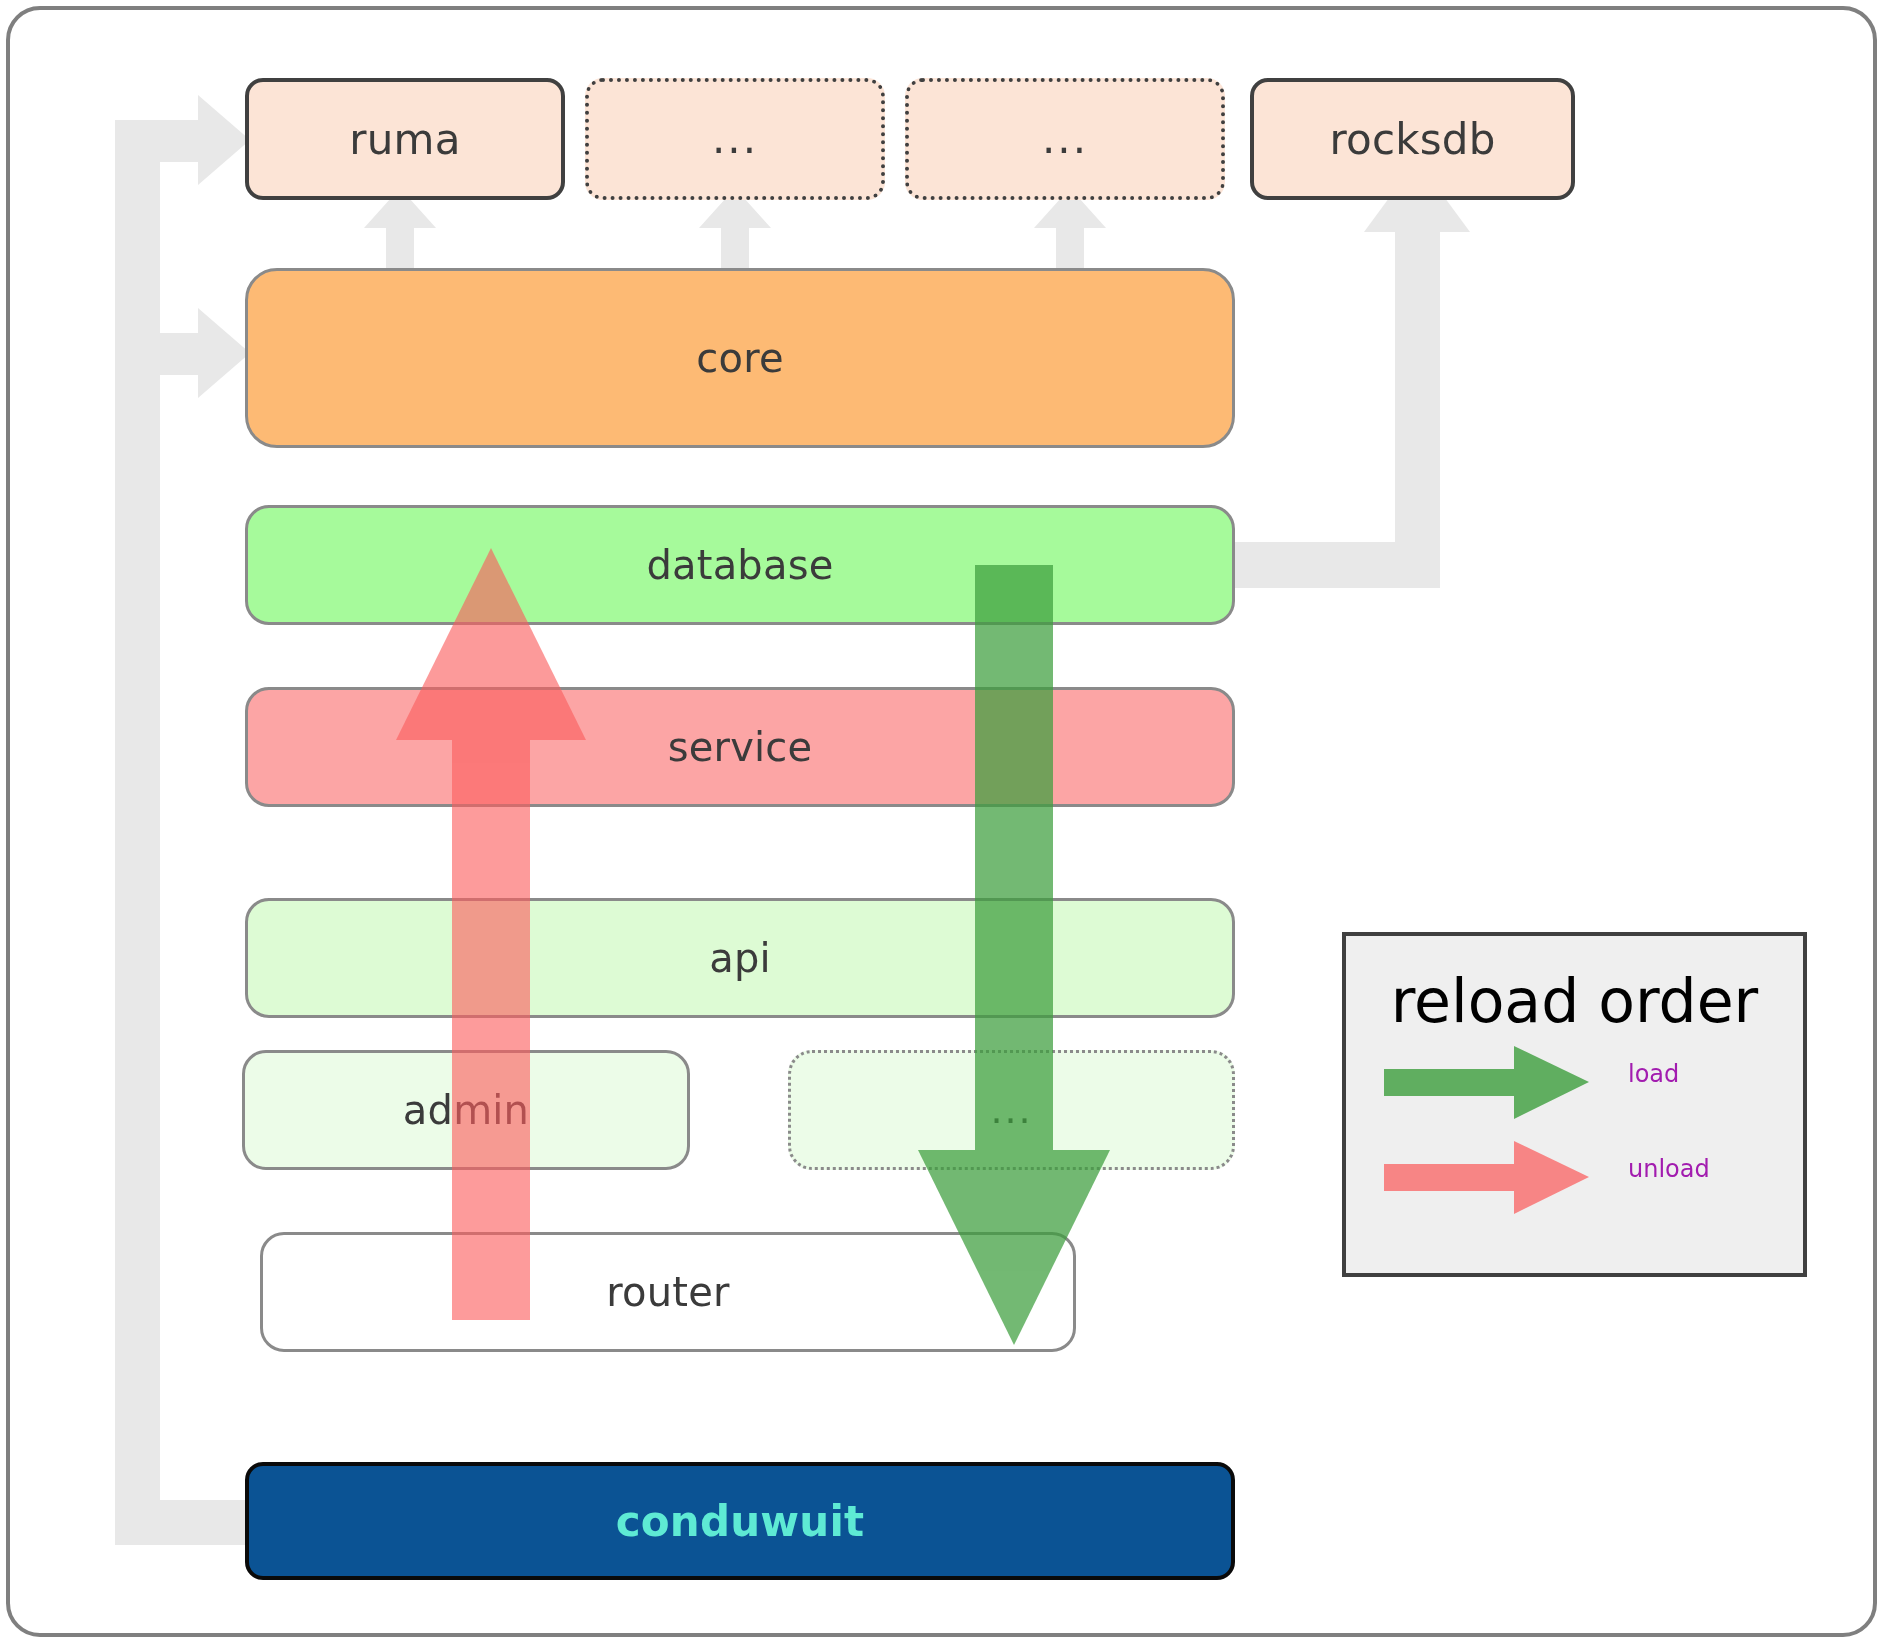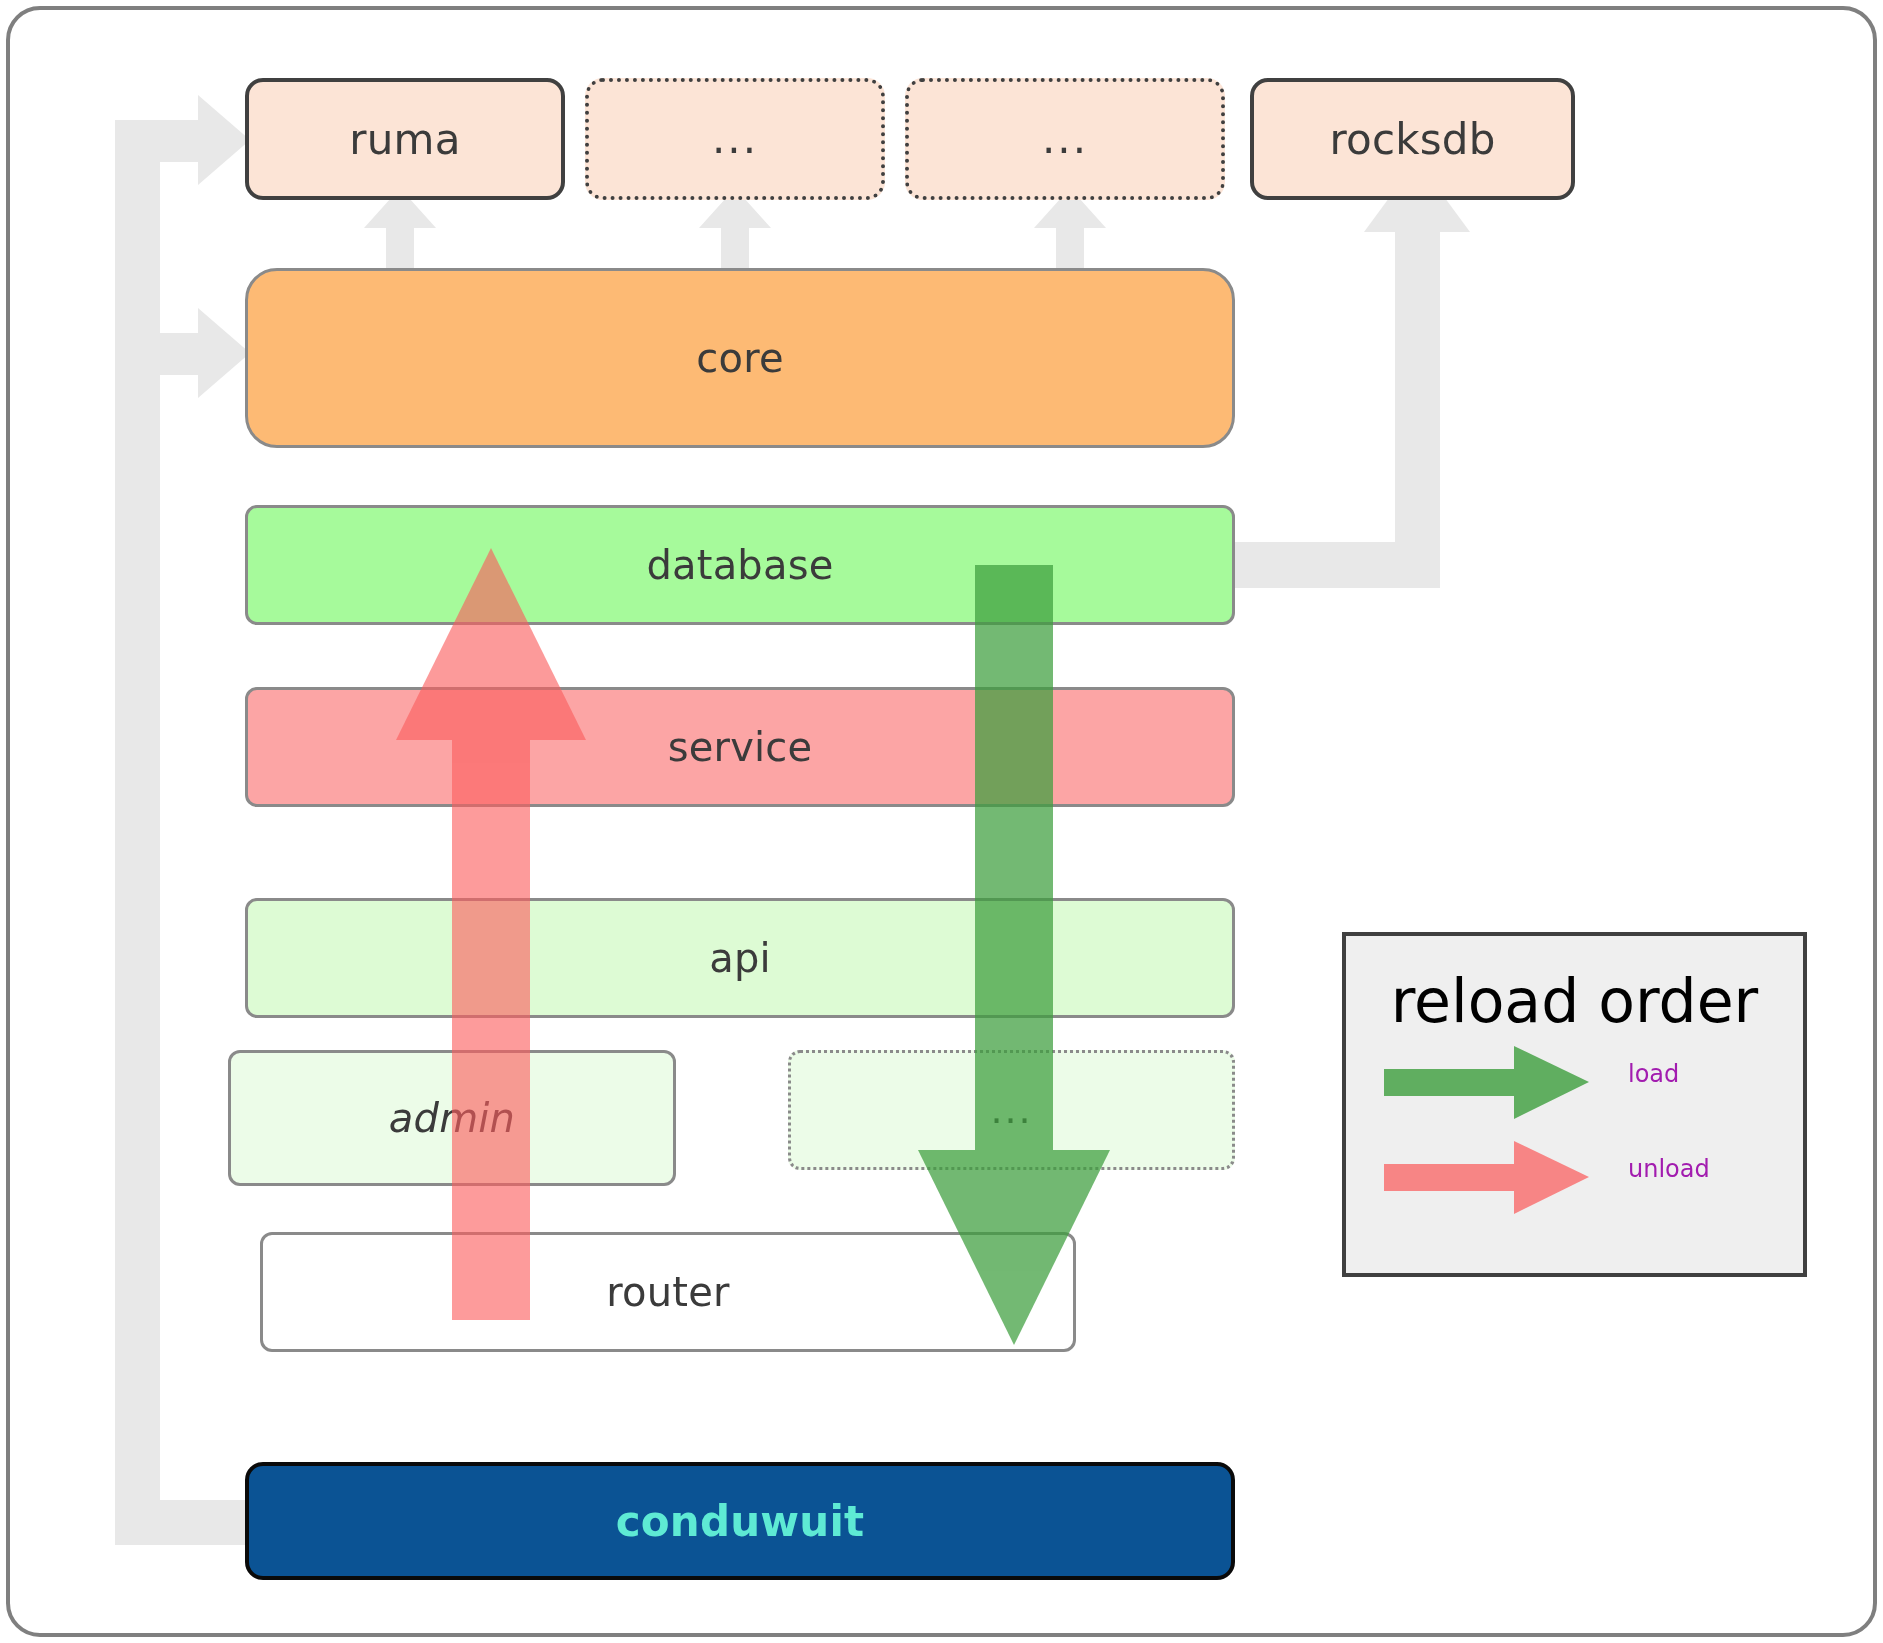--- a/index.html
+++ b/index.html
@@ -58,21 +58,21 @@
 
   
   .core {
     background: #fdba74;
     border: 3px solid #8a8a8a;
     border-radius: 32px;
   }
   
   .layer {
     border: 3px solid #8a8a8a;
-    border-radius: 12px;
+    border-radius: 24px;
   }
   .layer.db      { background: #a6fa9b; }
   .layer.service { background: #fca5a5; }
   .layer.api     { background: #ddfbd4; margin-top: 30px; }
   .layer.admin   { background: #ecfce8; }
   .layer.dots    { background: #ecfce8; border: 3px dotted #8a8a8a; }
   .layer.router  { background: #ffffff; }
 
   .binary {
     background: #0b5394;
@@ -175,21 +175,21 @@
   </div>
 
   <div class="node layer service" style="left:245px; top:687px; width:990px; height:120px;">
     <span class="label">service</span>
   </div>
 
   <div class="node layer api" style="left:245px; top:868px; width:990px; height:120px;">
     <span class="label">api</span>
   </div>
 
-  <div class="node layer admin" style="left:228px; top:1050px; width:448px; height:136px;font-style:italic;">
+  <div class="node layer admin" style="left:242px; top:1050px; width:448px; height:120px;">
     <span class="label">admin</span>
   </div>
 
   <div class="node layer dots" style="left:788px; top:1050px; width:447px; height:120px;">
     <span class="label" style="font-size:38px; letter-spacing:2px;">...</span>
   </div>
 
   <div class="node layer router" style="left:260px; top:1232px; width:816px; height:120px;">
     <span class="label">router</span>
   </div>

